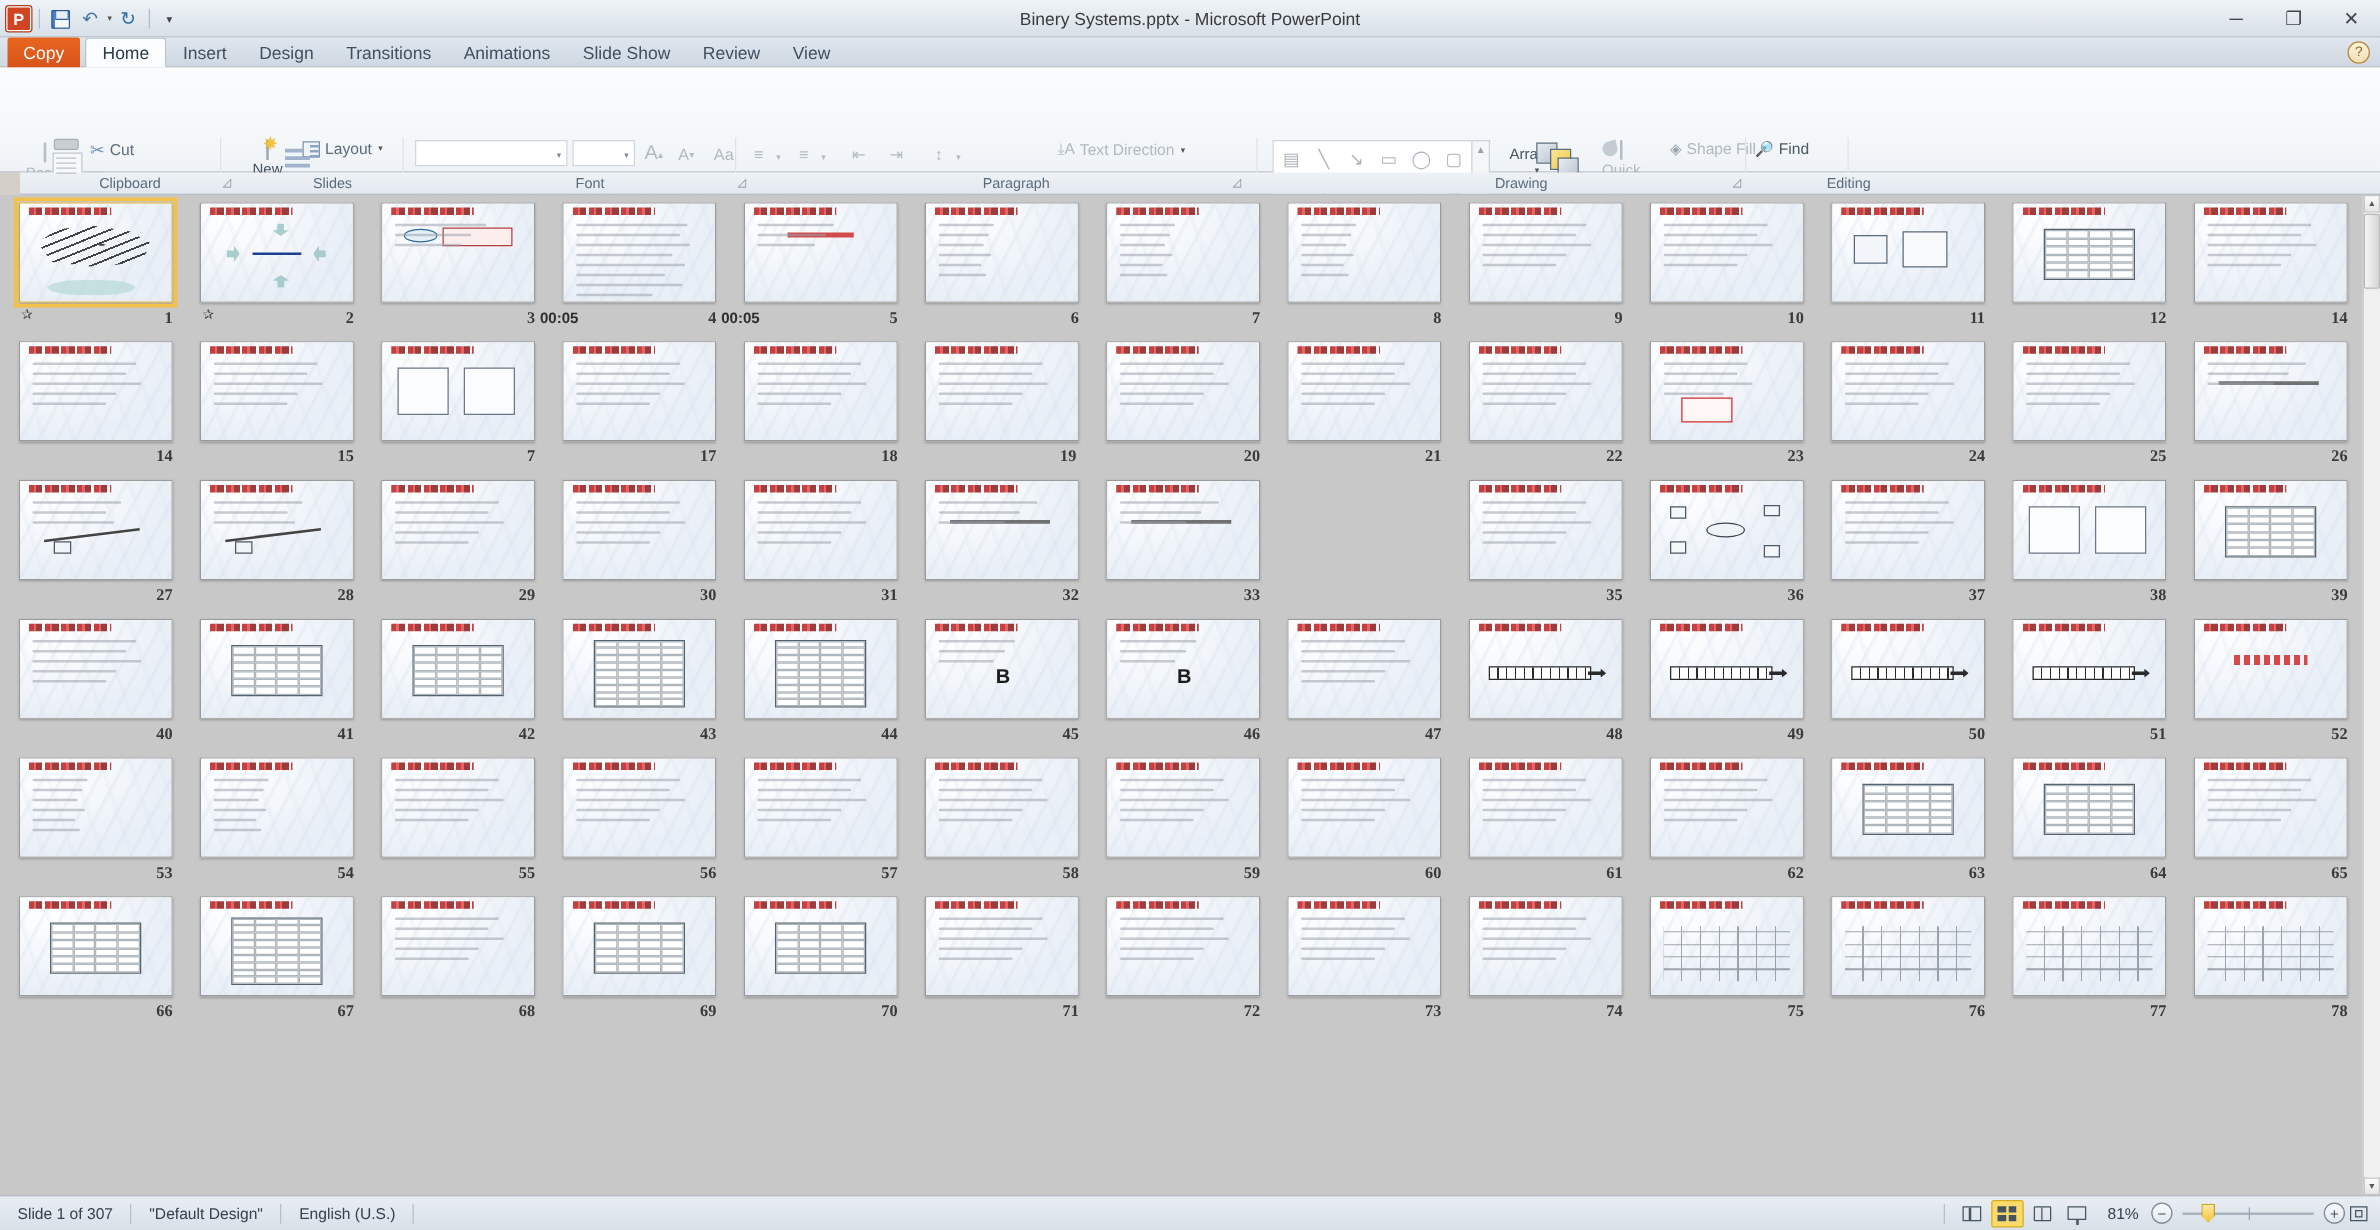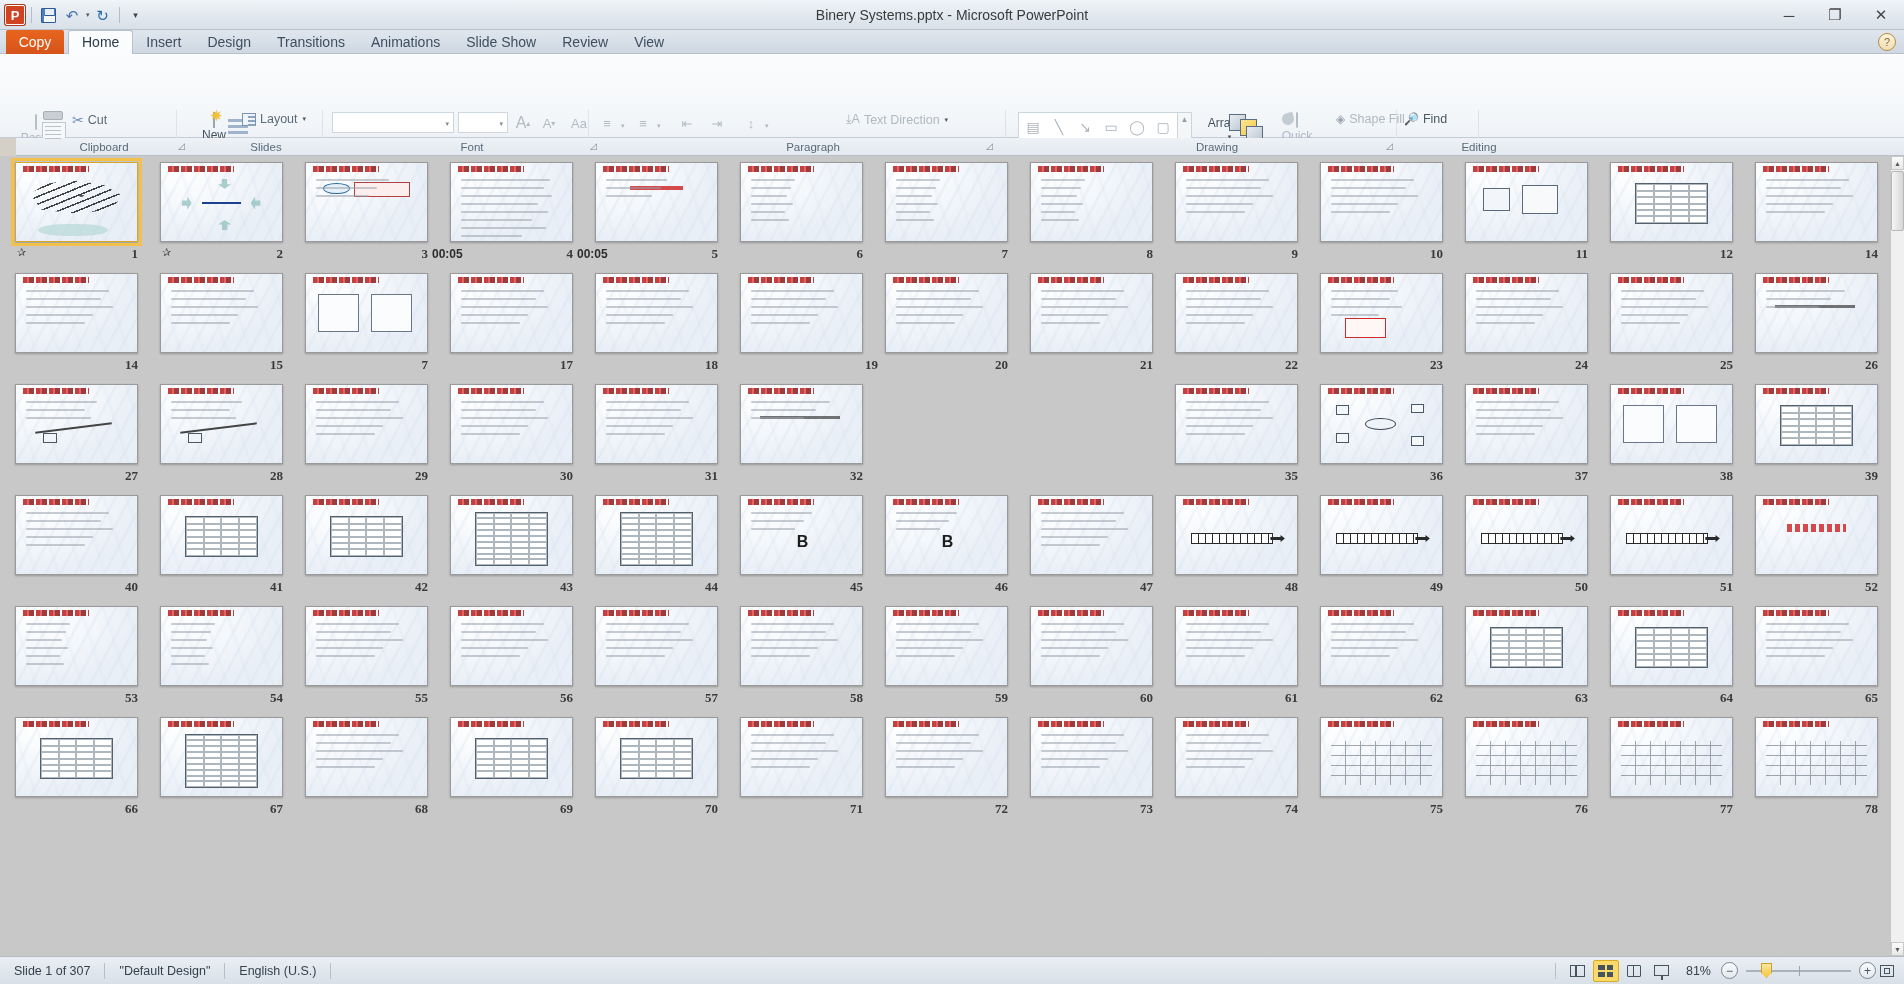--- a/index.html
+++ b/index.html
@@ -943,21 +943,21 @@
             <div class="hdr-txt"></div>
             <div class="body-lines">
               <i style="width:82%"></i>
               <i style="width:74%"></i>
               <i style="width:86%"></i>
               <i style="width:66%"></i>
               <i style="width:58%"></i>
             </div>
           </div>
         </div>
-        <div class="num" style="left: 90px; top: 84px; width: 48px;">19</div>
+        <div class="num" style="left: 73px; top: 84px; width: 48px;">19</div>
       </div>
       <div class="cell" style="left: 885px; top: 117px; width: 145px; height: 111px;">
         <div class="thumb-wrap" style="width: 123px; height: 80px;">
           <div class="slide-thumb">
             <div class="swirl"></div>
             <div class="hdr-txt"></div>
             <div class="body-lines">
               <i style="width:82%"></i>
               <i style="width:74%"></i>
               <i style="width:86%"></i>
@@ -1150,20 +1150,35 @@
             <div class="hdr-txt"></div>
             <div style="position:absolute;left:16%;top:40%;width:66%;height:3px;background:#3a3a3a;opacity:.7"></div>
             <div class="body-lines">
               <i style="width:78%"></i>
               <i style="width:64%"></i>
               <i style="width:52%"></i>
             </div>
           </div>
         </div>
         <div class="num" style="left: 75px; top: 84px; width: 48px;">32</div>
+      </div>
+      <div class="cell" style="left: 885px; top: 228px; width: 145px; height: 111px;">
+        <div class="thumb-wrap" style="width: 123px; height: 80px;">
+          <div class="slide-thumb">
+            <div class="swirl"></div>
+            <div class="hdr-txt"></div>
+            <div style="position:absolute;left:16%;top:40%;width:66%;height:3px;background:#3a3a3a;opacity:.7"></div>
+            <div class="body-lines">
+              <i style="width:78%"></i>
+              <i style="width:64%"></i>
+              <i style="width:52%"></i>
+            </div>
+          </div>
+        </div>
+        <div class="num" style="left: 75px; top: 84px; width: 48px;">33</div>
       </div>
       <div class="cell" style="left: 1175px; top: 228px; width: 145px; height: 111px;">
         <div class="thumb-wrap" style="width: 123px; height: 80px;">
           <div class="slide-thumb">
             <div class="swirl"></div>
             <div class="hdr-txt"></div>
             <div class="body-lines">
               <i style="width:82%"></i>
               <i style="width:74%"></i>
               <i style="width:86%"></i>

